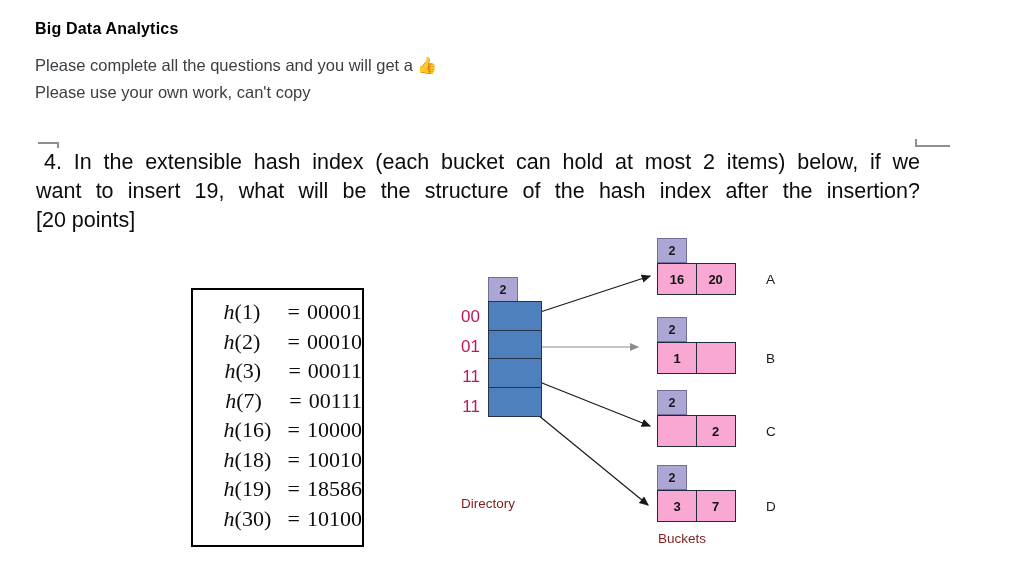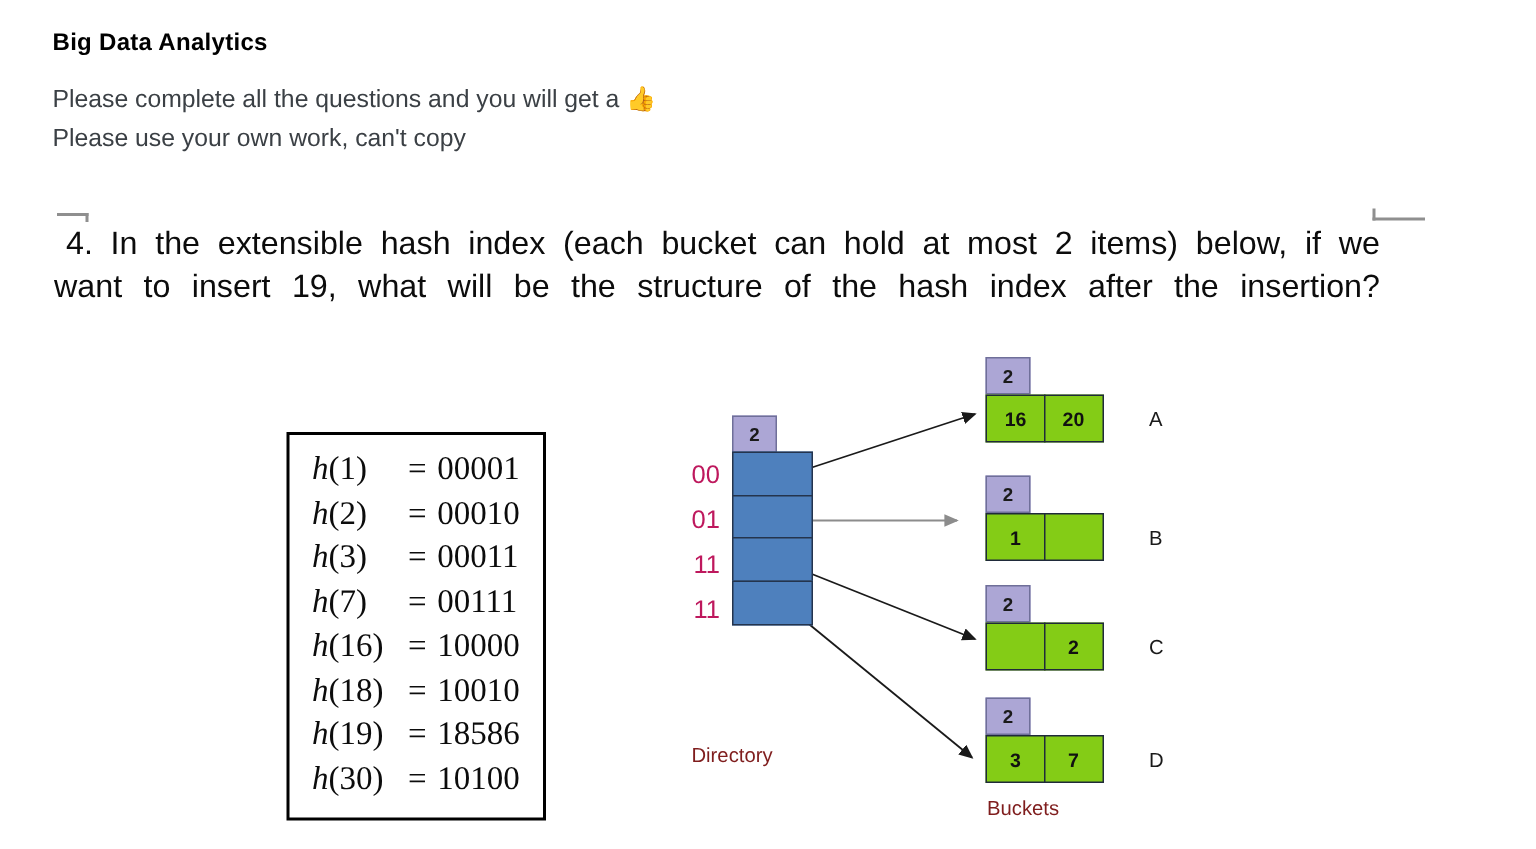--- a/index.html
+++ b/index.html
@@ -35,21 +35,21 @@
   .q-line-3 { text-align: left; text-align-last: left; }
 
   
   .hash-box {
     left: 191px; top: 288px; width: 173px; height: 259px;
     border: 2px solid #000;
     padding: 7px 0 0 15px;
     font-family: "Liberation Serif", serif;
     font-size: 22px; line-height: 29.5px; color: #0c0c0c;
   }
-  .hash-row { display: flex; white-space: pre; }
+  .hash-row { display: flex; white-space: pre; justify-content: flex-end; }
   .hash-fn { width: 64px; }
   .hash-fn i { font-style: italic; }
   .hash-eq { margin-right: 7px; }
 
   
   .diagram { left: 440px; top: 225px; width: 390px; height: 335px; }
   .diagram .abs { position: absolute; }
 
   .depth-box {
     width: 30px; height: 25px;
@@ -61,21 +61,21 @@
   .dir-cell {
     width: 54px; height: 30px; background: #4e80bd;
     border: 1.2px solid #24344d; margin-top: -1.2px;
   }
   .dir-entry-label {
     width: 32px; height: 30px; line-height: 30px;
     text-align: right; font-size: 17px; color: #be185d;
   }
   .bucket-cells { display: flex; }
   .bucket-cell {
-    width: 40px; height: 32px; background: #84cc16;
+    width: 40px; height: 32px; background: #f9a8d4;
     border: 1.4px solid #1f2a3a; margin-left: -1.4px;
     display: flex; align-items: center; justify-content: center;
     font-size: 13px; font-weight: 600; color: #111;
   }
   .bucket-cell:first-child { margin-left: 0; }
   .bucket-name { font-size: 13.5px; color: #1a1a1a; }
   .caption { font-size: 13.5px; color: #7f1d1d; }
 </style>
 </head>
 <body>
@@ -83,20 +83,21 @@
 <div class="abs page-title">Big Data Analytics</div>
 <div class="abs intro-line intro-1"><span>Please complete all the questions and you will get a </span><span class="emoji">👍</span></div>
 <div class="abs intro-line intro-2">Please use your own work, can't copy</div>
 
 <div class="abs crop-left"></div>
 <div class="abs crop-right"></div>
 
 <div class="abs question">
   <div class="q-line q-line-1">4. In the extensible hash index (each bucket can hold at most 2 items) below, if we</div>
   <div class="q-line">want to insert 19, what will be the structure of the hash index after the insertion?</div>
+  <div class="q-line q-line-3">[20 points]</div>
 </div>
 
 <div class="abs hash-box">
   <div class="hash-row"><span class="hash-fn"><i>h</i><span>(1)</span></span><span class="hash-eq">=</span><span>00001</span></div>
   <div class="hash-row"><span class="hash-fn"><i>h</i><span>(2)</span></span><span class="hash-eq">=</span><span>00010</span></div>
   <div class="hash-row"><span class="hash-fn"><i>h</i><span>(3)</span></span><span class="hash-eq">=</span><span>00011</span></div>
   <div class="hash-row"><span class="hash-fn"><i>h</i><span>(7)</span></span><span class="hash-eq">=</span><span>00111</span></div>
   <div class="hash-row"><span class="hash-fn"><i>h</i><span>(16)</span></span><span class="hash-eq">=</span><span>10000</span></div>
   <div class="hash-row"><span class="hash-fn"><i>h</i><span>(18)</span></span><span class="hash-eq">=</span><span>10010</span></div>
   <div class="hash-row"><span class="hash-fn"><i>h</i><span>(19)</span></span><span class="hash-eq">=</span><span>18586</span></div>

